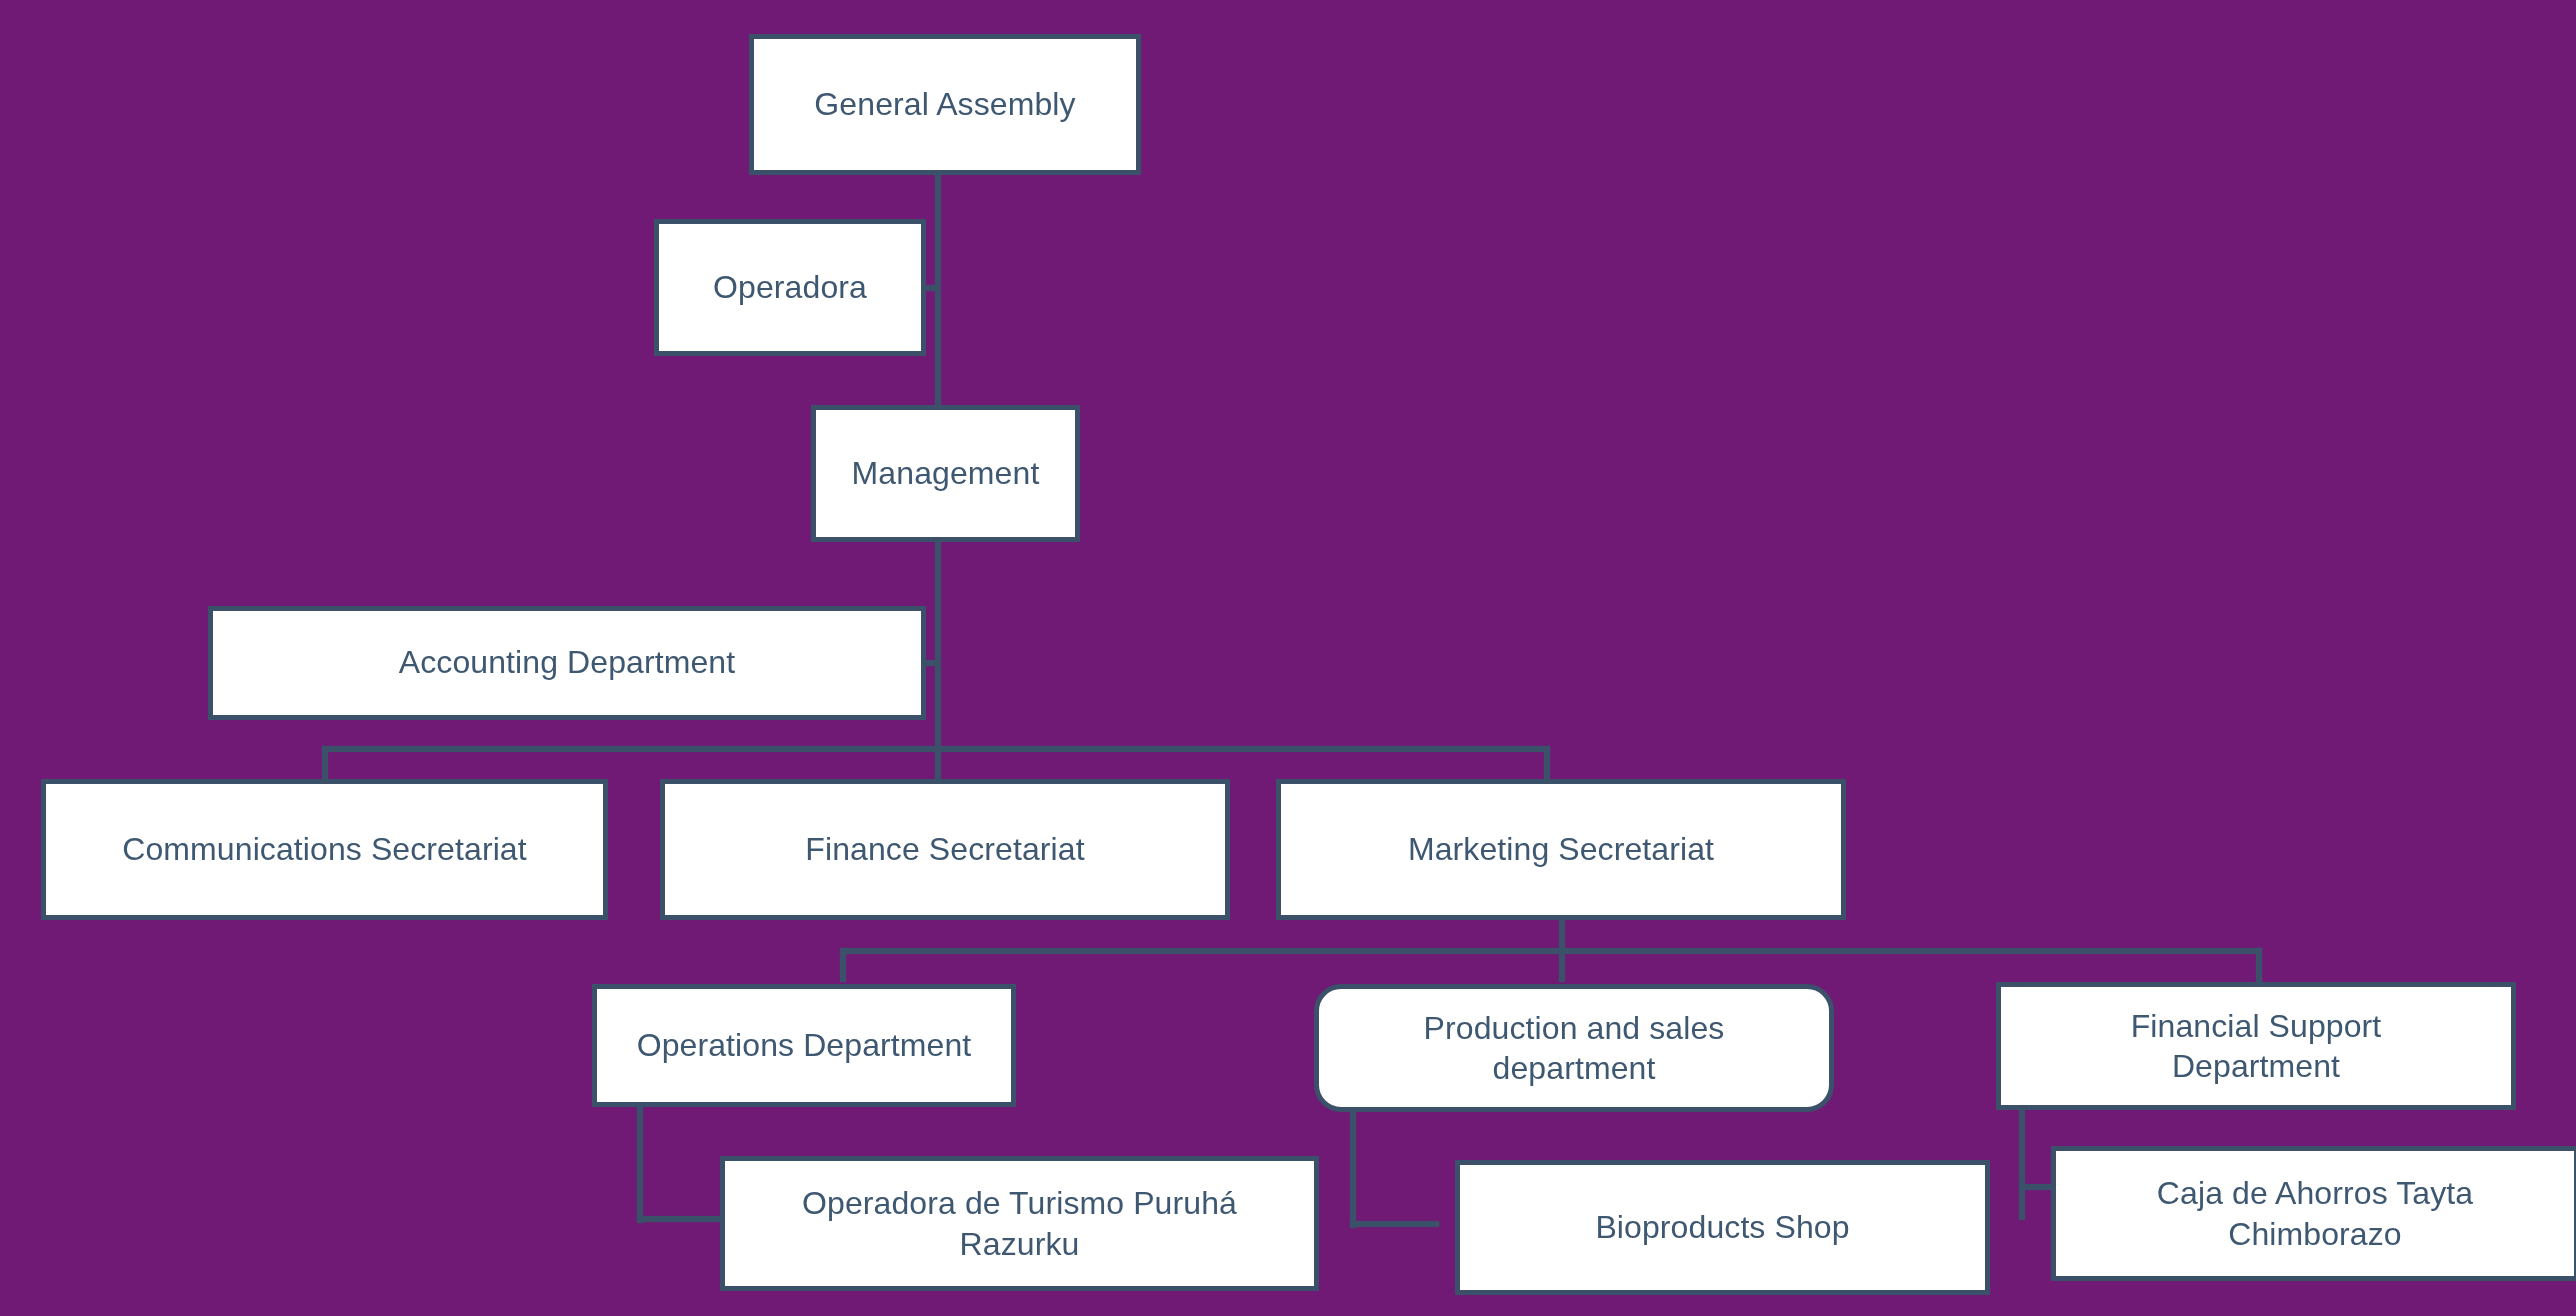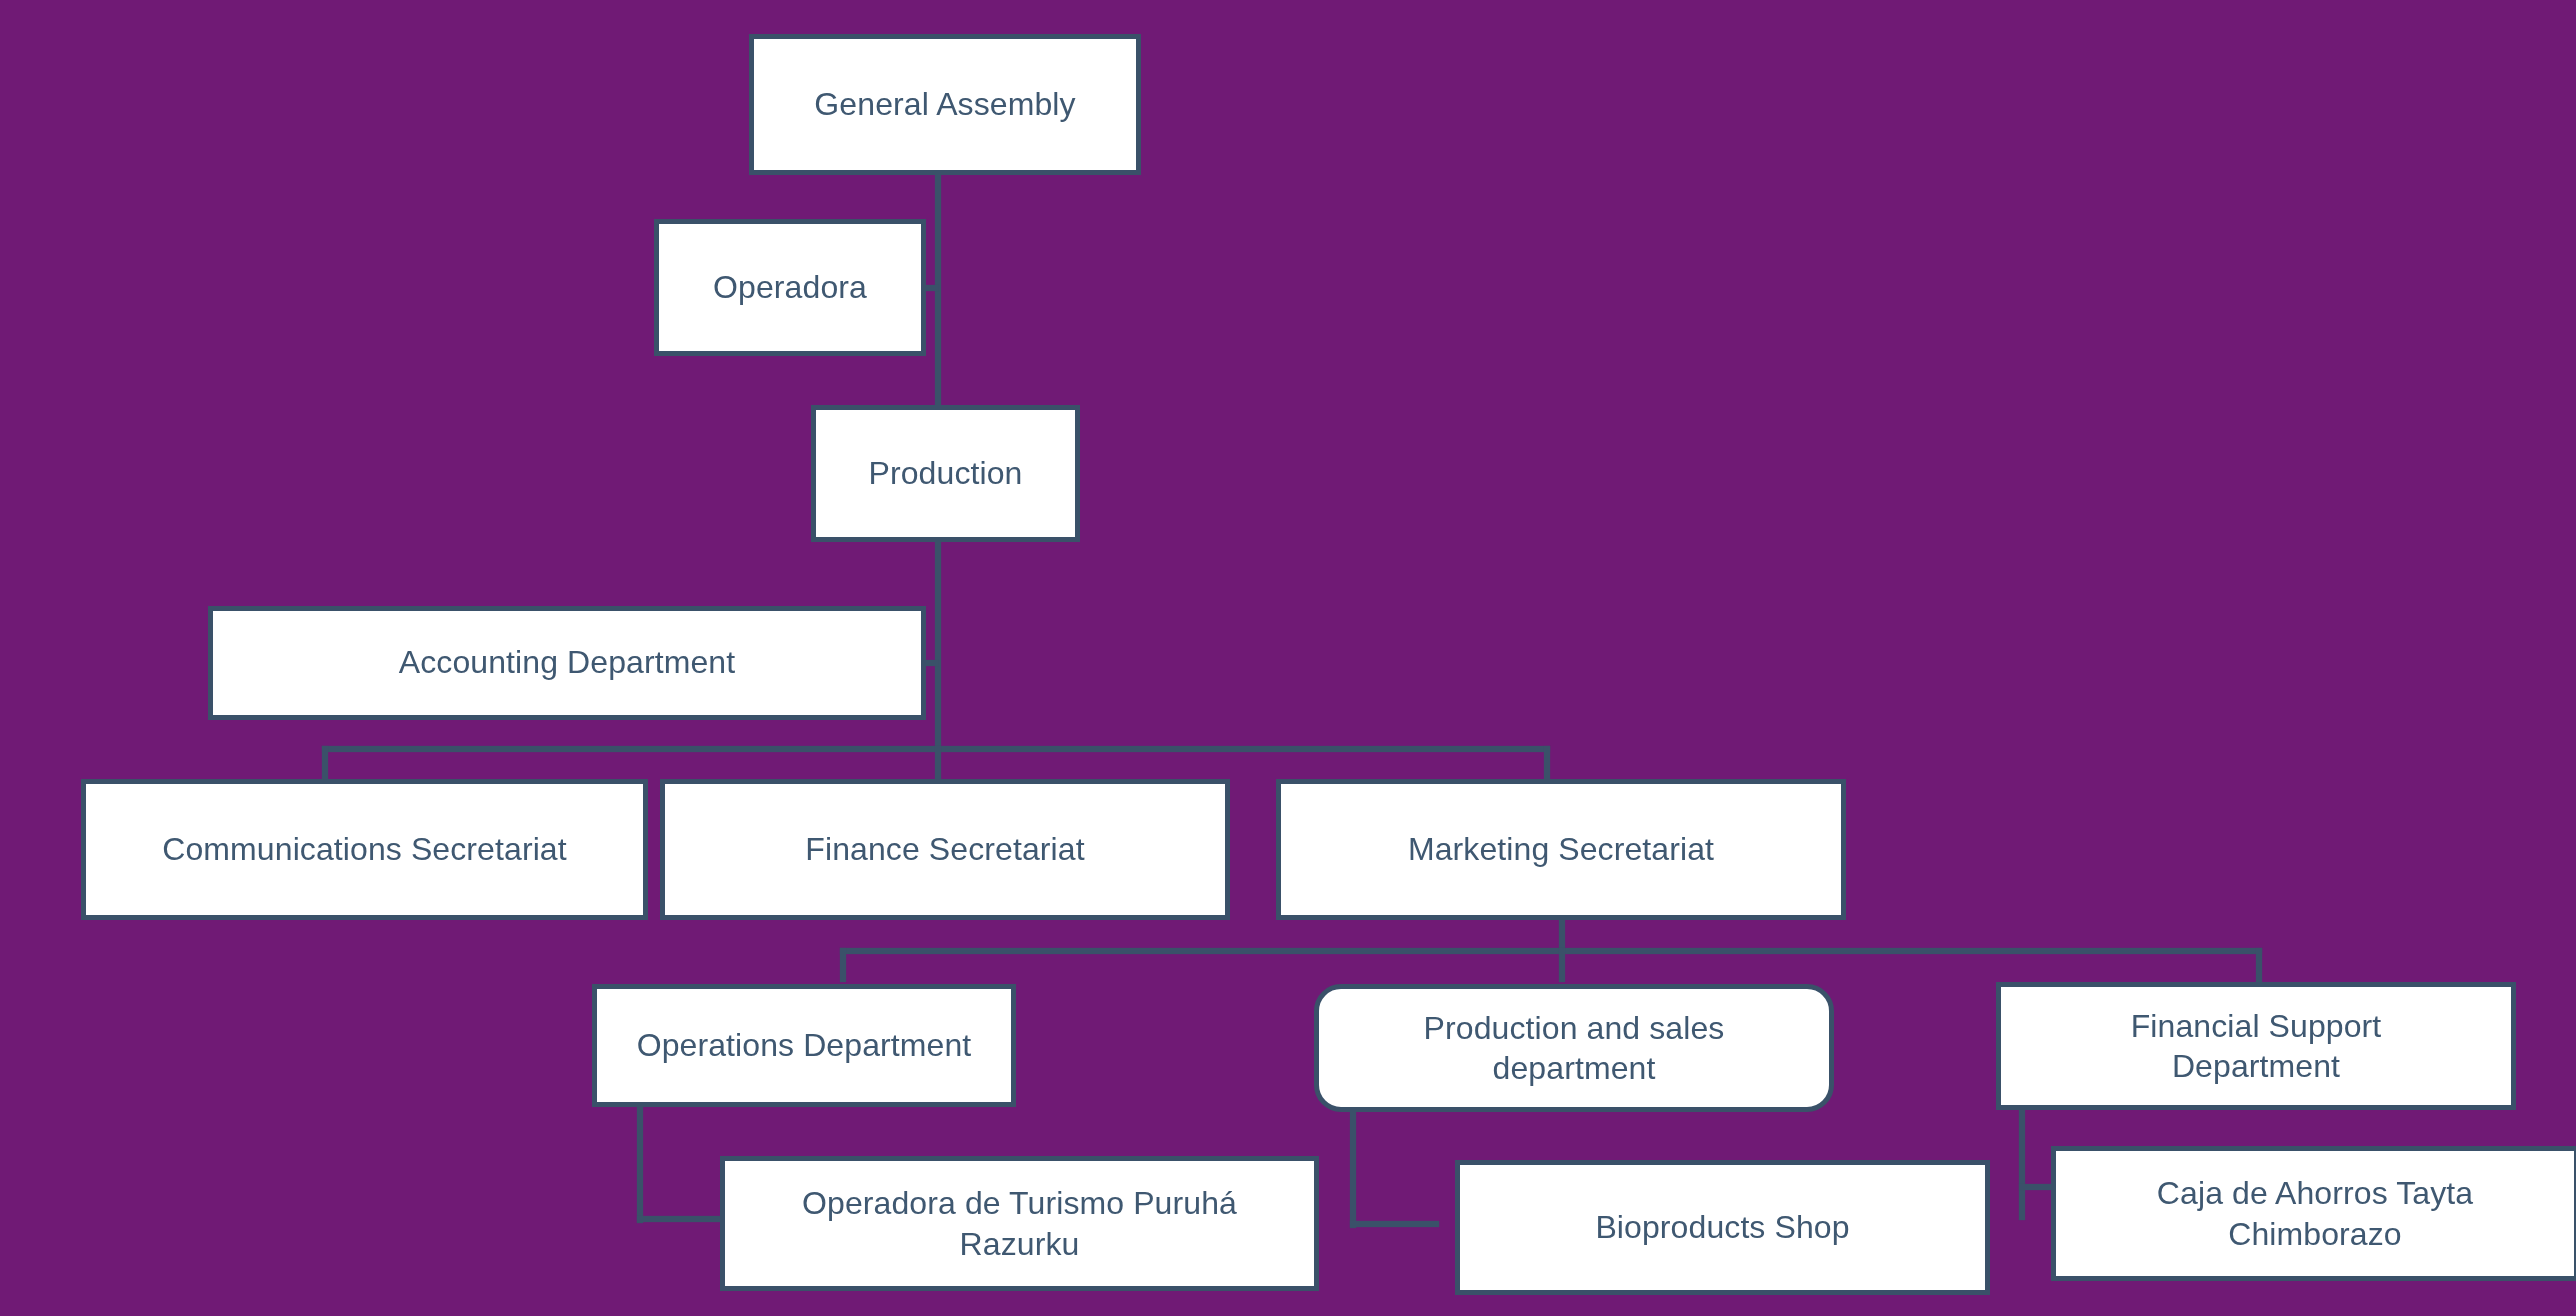--- a/index.html
+++ b/index.html
@@ -88,28 +88,28 @@
 
   <div class="node" style="left:749px; top:34px; width:392px; height:141px;">
     <span class="label">General Assembly</span>
   </div>
 
   <div class="node" style="left:654px; top:219px; width:272px; height:137px;">
     <span class="label">Operadora</span>
   </div>
 
   <div class="node" style="left:811px; top:405px; width:269px; height:137px;">
-    <span class="label">Production</span>
+    <span class="label">Management</span>
   </div>
 
   <div class="node" style="left:208px; top:606px; width:718px; height:114px;align-items:center;">
     <span class="label">Accounting Department</span>
   </div>
 
-  <div class="node" style="left:41px; top:779px; width:567px; height:141px;margin-left:40px;">
+  <div class="node" style="left:41px; top:779px; width:567px; height:141px;">
     <span class="label">Communications Secretariat</span>
   </div>
 
   <div class="node" style="left:660px; top:779px; width:570px; height:141px;">
     <span class="label">Finance Secretariat</span>
   </div>
 
   <div class="node" style="left:1276px; top:779px; width:570px; height:141px;">
     <span class="label">Marketing Secretariat</span>
   </div>

